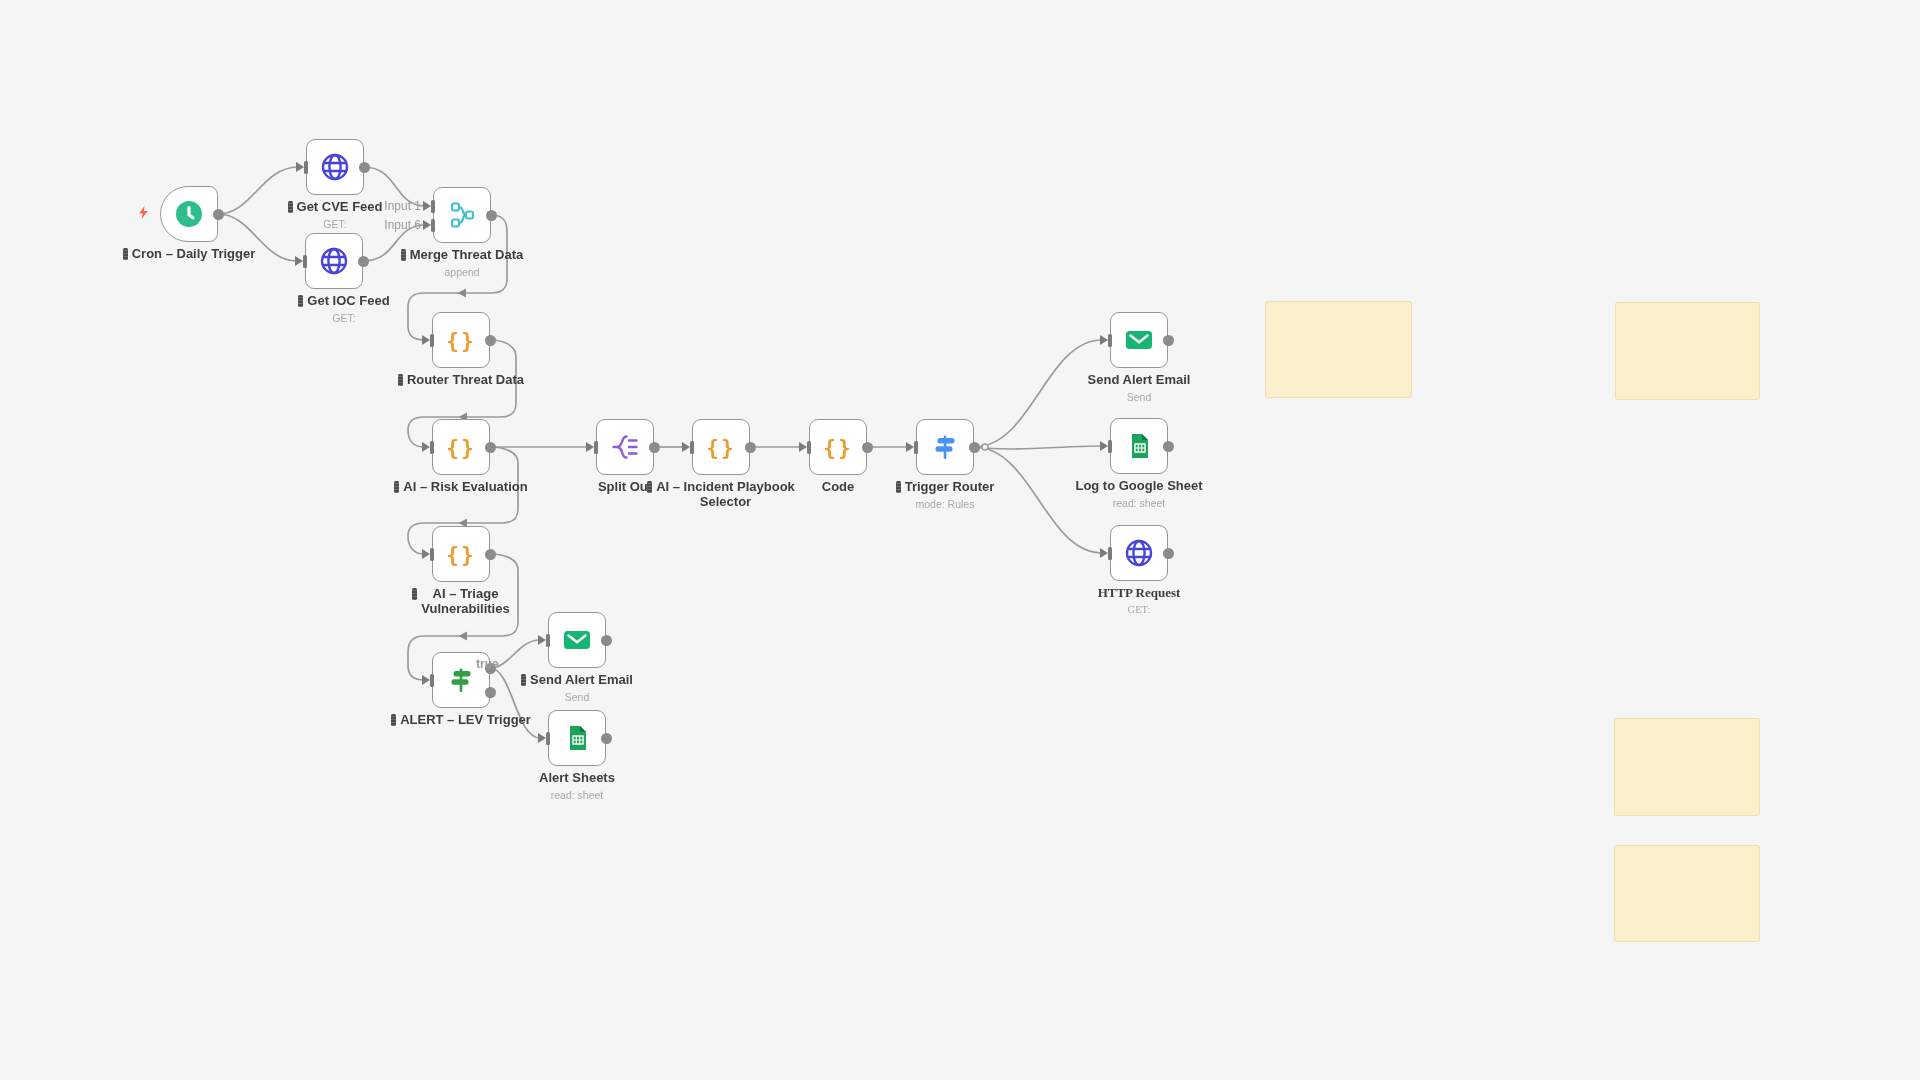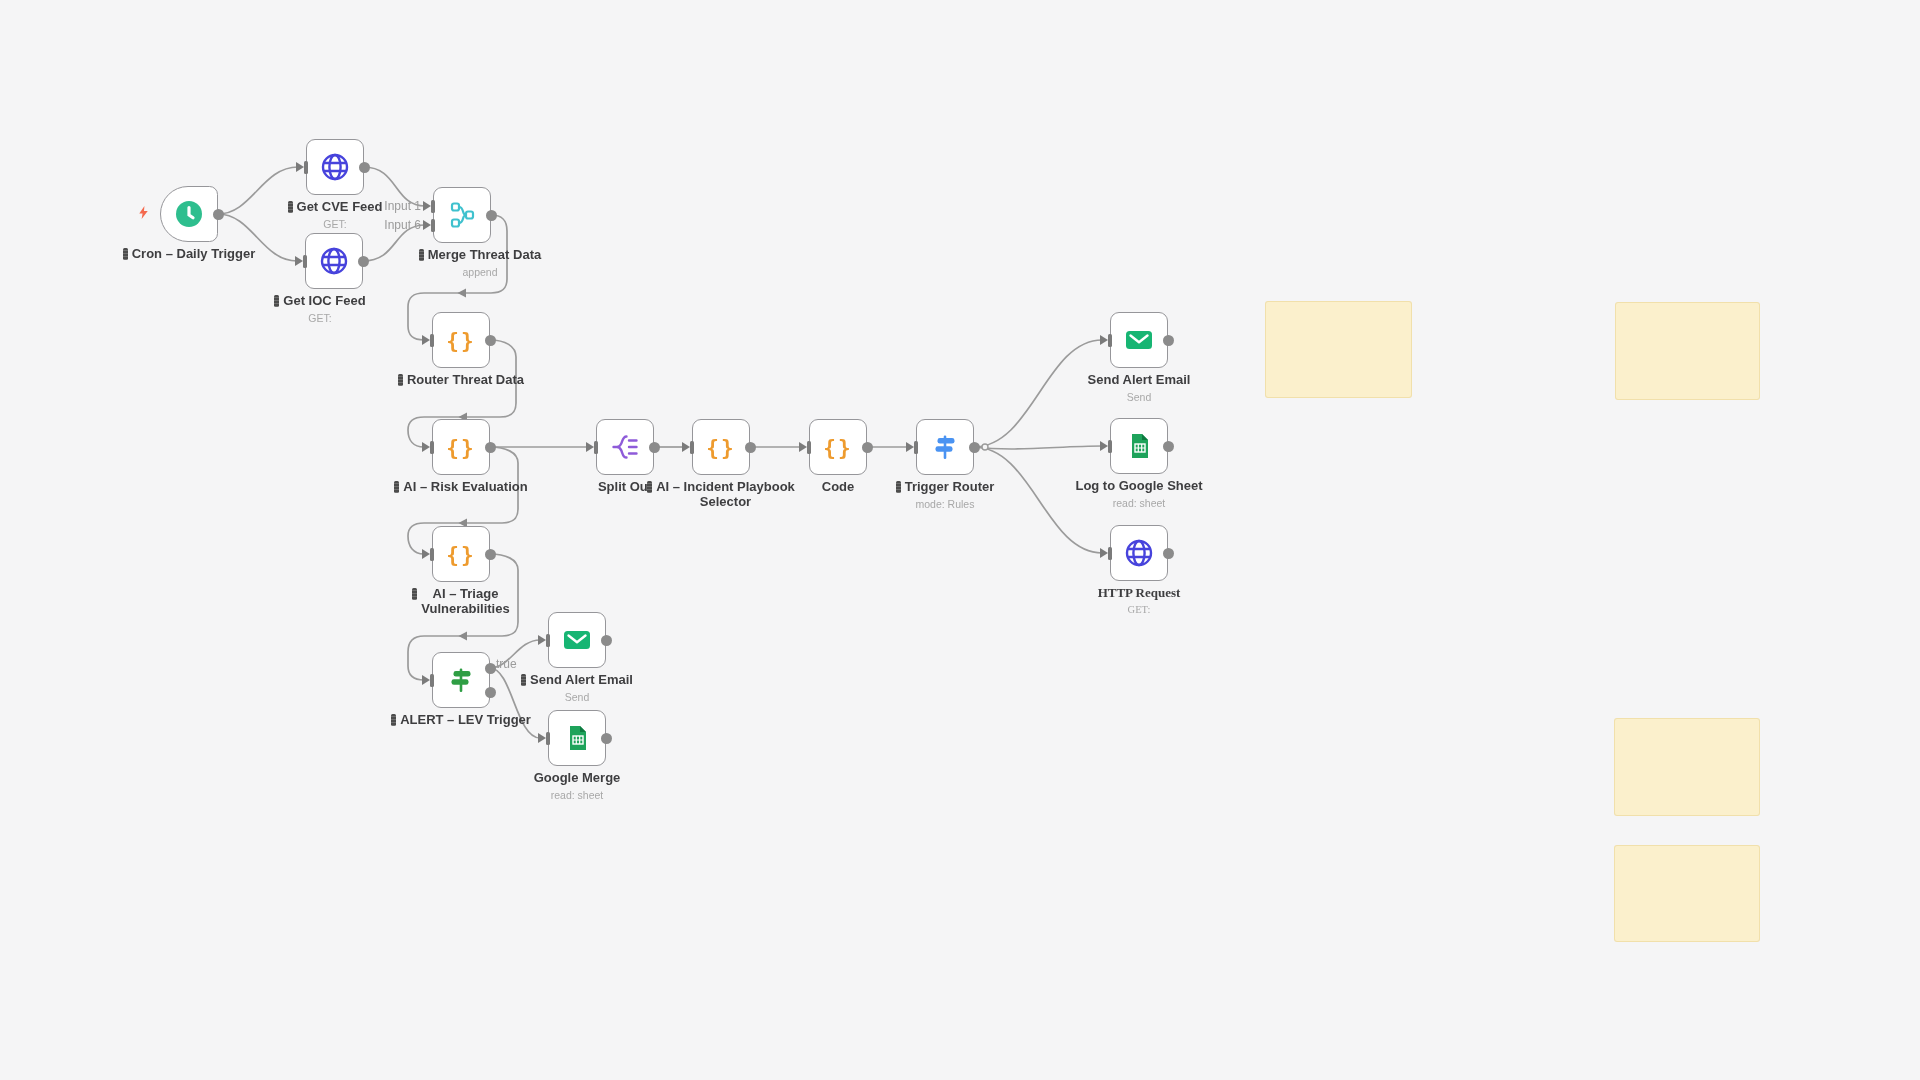--- a/index.html
+++ b/index.html
@@ -93,38 +93,38 @@
   <div>
     <div class="node-box" style="left: 305px; top: 233px;">
       <span class="node-icon">
             <svg viewBox="0 0 32 32" fill="none" stroke="#4743dc" stroke-width="2.4">
               <circle cx="16" cy="16" r="12"></circle>
               <ellipse cx="16" cy="16" rx="5.6" ry="12"></ellipse>
               <path d="M4.6 12 h22.8 M4.6 20 h22.8"></path>
             </svg>
           </span>
     </div>
-    <div class="node-meta" style="left: 200px; top: 294px;">
+    <div class="node-meta" style="left: 224px; top: 294px;">
       <span class="node-label"><span class="prefix-bar"></span><span class="lbl-text">Get IOC Feed</span></span>
       <span class="node-sub">GET:</span>
     </div>
   </div>
 
   <div>
     <div class="node-box" style="left: 433px; top: 187px;">
       <span class="node-icon">
             <svg viewBox="0 0 32 32" fill="none" stroke="#3fc1ce" stroke-width="2.2">
               <rect x="6" y="4.5" width="7" height="7" rx="2"></rect>
               <rect x="6" y="20.5" width="7" height="7" rx="2"></rect>
               <rect x="20" y="12.5" width="7" height="7" rx="2"></rect>
               <path d="M13 8 c5.5 0 2.5 8 7 8 M13 24 c5.5 0 2.5 -8 7 -8"></path>
             </svg>
           </span>
     </div>
-    <div class="node-meta" style="left: 360px; top: 248px;">
+    <div class="node-meta" style="left: 342px; top: 248px;">
       <span class="node-label"><span class="prefix-bar"></span><span class="lbl-text">Merge Threat Data</span></span>
       <span class="node-sub">append</span>
     </div>
   </div>
 
   <div>
     <div class="node-box" style="left: 432px; top: 312px;">
       <span class="node-icon">
             <svg viewBox="0 0 32 32">
               <text x="16" y="23.5" font-size="21" font-family="DejaVu Sans Mono, monospace" font-weight="bold" letter-spacing="2" fill="#ee9b2e" text-anchor="middle">{}</text>
@@ -311,21 +311,21 @@
       <span class="node-icon">
             <svg viewBox="0 0 32 32">
               <path d="M9 4 h10 l6 6 v18 h-16 z" fill="#1ea35b"></path>
               <path d="M19 4 l6 6 h-6 z" fill="#0e7a40"></path>
               <rect x="12" y="14" width="10" height="8" fill="none" stroke="#fff" stroke-width="1.4"></rect>
               <path d="M12 18 h10 M15.3 14 v8 M18.7 14 v8" stroke="#fff" stroke-width="1.2"></path>
             </svg>
           </span>
     </div>
     <div class="node-meta" style="left: 457px; top: 771px;">
-      <span class="node-label"><span class="lbl-text">Google Merge</span></span>
+      <span class="node-label"><span class="lbl-text">Alert Sheets</span></span>
       <span class="node-sub">read: sheet</span>
     </div>
   </div>
 </div>
   <div id="ports">
       <div class="port-out" style="left: 212.5px; top: 208.5px;"></div>
       <div class="spark" style="left: 136px; top: 205px;"><svg viewBox="0 0 16 16">
           <path d="M9 1 L3.5 9 H7 L6 15 L12.5 6.5 H8.5 Z" fill="#f4694e"></path>
         </svg></div>
       <div class="port-out" style="left: 358.5px; top: 161.5px;"></div>
@@ -376,15 +376,15 @@
       <div class="port-out" style="left: 600.5px; top: 634.5px;"></div>
       <div class="port-in-bar" style="left: 546px; top: 633.5px;"></div>
       <div class="port-in-arrow" style="left: 538px; top: 635px;"></div>
       <div class="port-out" style="left: 600.5px; top: 732.5px;"></div>
       <div class="port-in-bar" style="left: 546px; top: 731.5px;"></div>
       <div class="port-in-arrow" style="left: 538px; top: 733px;"></div>
     </div>
   <div id="labels">
       <div class="float-label" style="right: 1499px; top: 206px;">Input 1</div>
       <div class="float-label" style="right: 1499px; top: 225px;">Input 6</div>
-      <div class="float-label" style="left: 496px; top: 664px;">true</div>
+      <div class="float-label" style="left: 476px; top: 664px; font-weight: bold;">true</div>
     </div>
 </div>
 
 </body></html>

